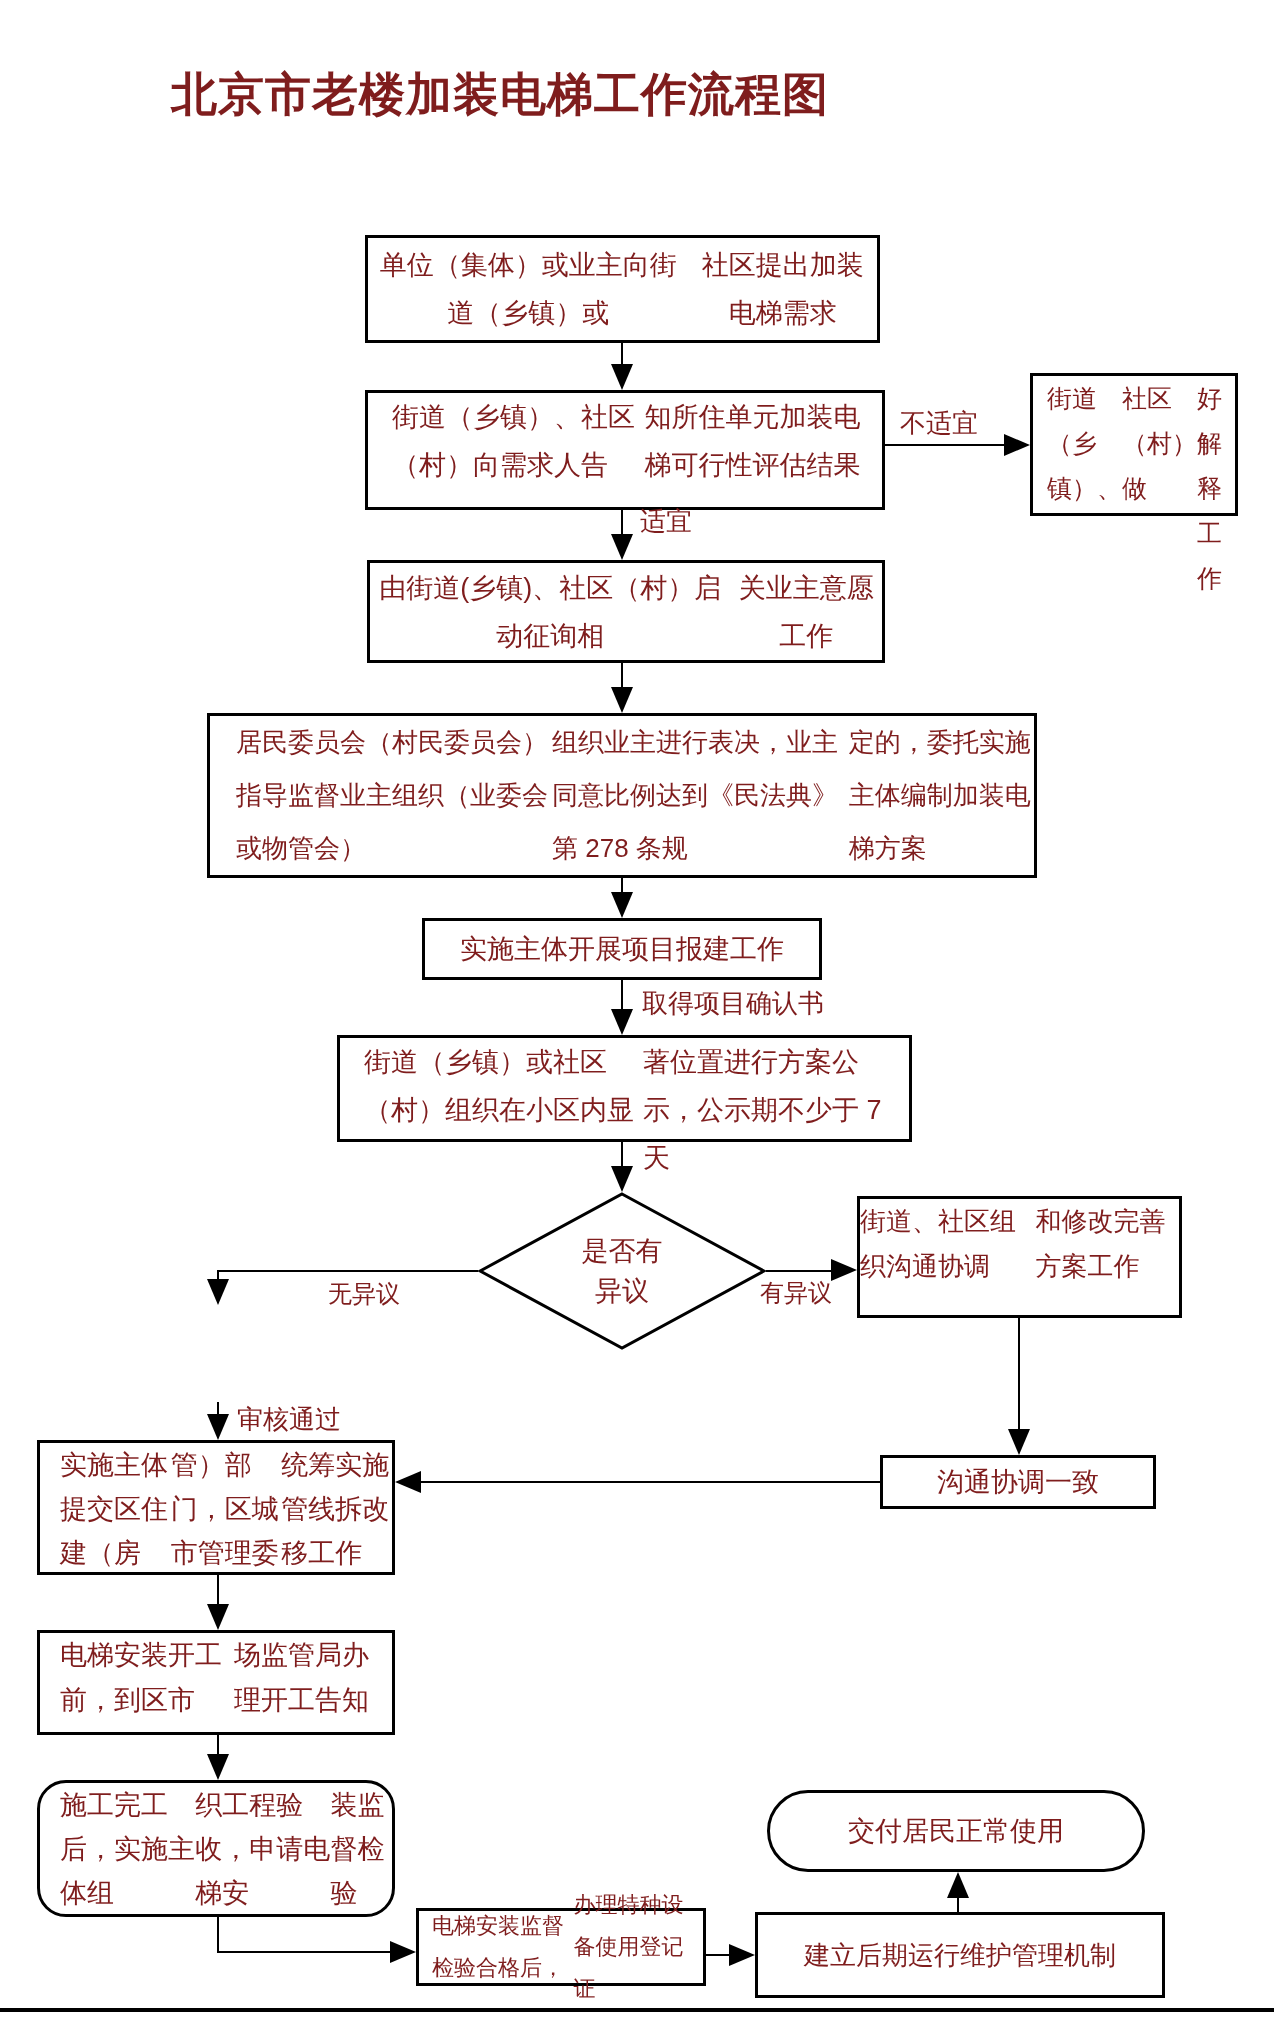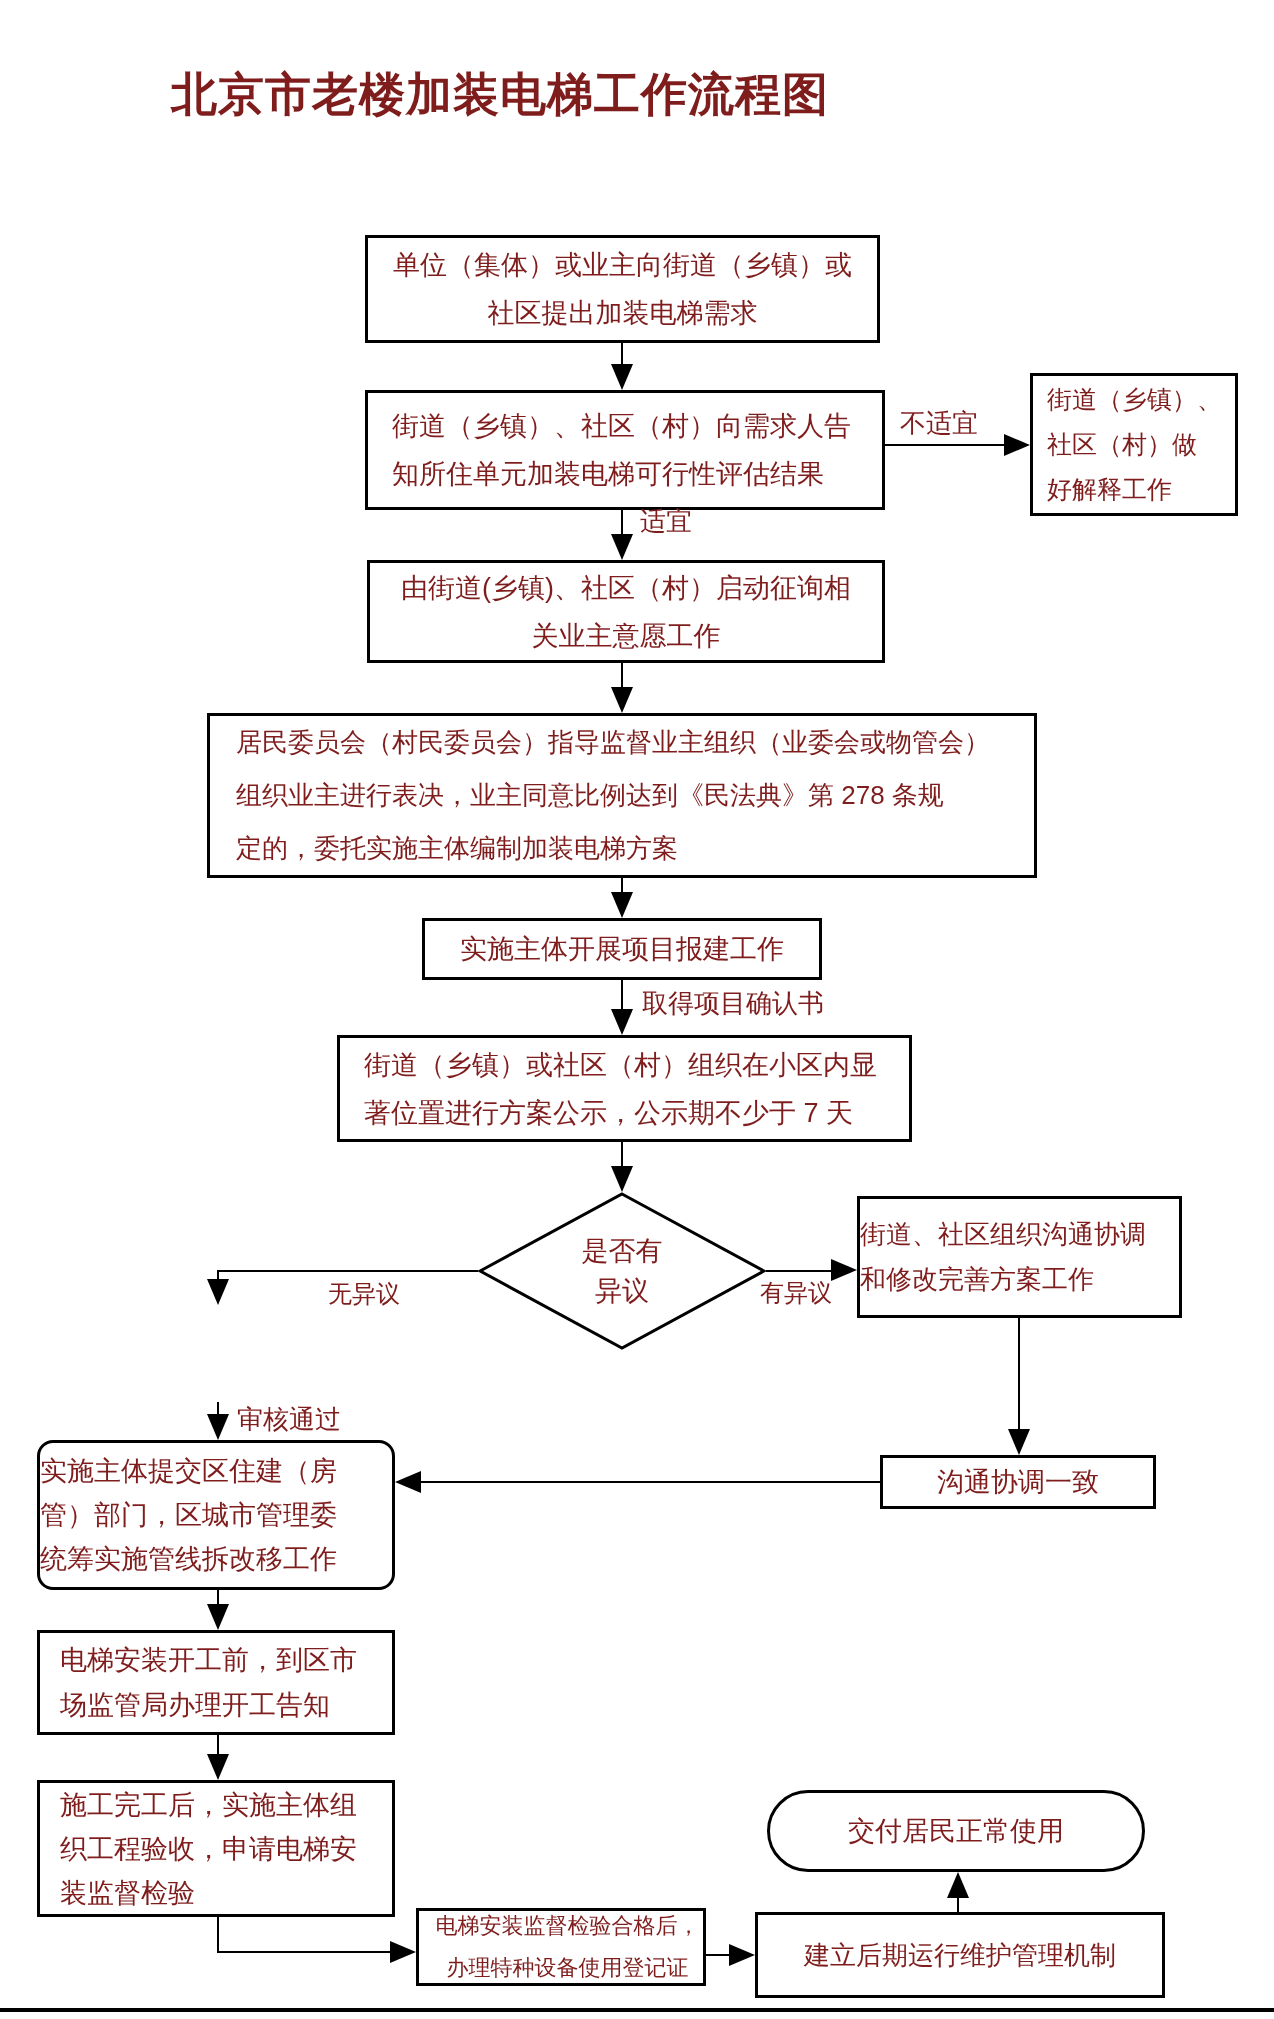--- a/index.html
+++ b/index.html
@@ -7,21 +7,21 @@
     position:relative;width:1274px;height:2019px;background:#ffffff;
     font-family:"Liberation Sans",sans-serif;color:#7f1d1d;overflow:hidden;
   }
   .flow-title{
     position:absolute;left:137px;top:64px;width:726px;text-align:center;
     font-size:46px;font-weight:bold;letter-spacing:1px;
     font-family:"Liberation Serif","DejaVu Serif",serif;
   }
   .box{
     position:absolute;border:3px solid #000;background:#fff;box-sizing:border-box;
-    display:flex;flex-direction:column;justify-content:center;
+    display:flex;flex-direction:row;justify-content:center;
     font-size:27px;line-height:48px;
   }
   .box.center{align-items:center;text-align:center;}
   .box.left{align-items:flex-start;text-align:left;}
   .stadium{border-radius:41px;}
   .lineh{position:absolute;height:2px;background:#000;}
   .linev{position:absolute;width:2px;background:#000;}
   .ah{position:absolute;width:0;height:0;}
   .ah.down{border-left:11px solid transparent;border-right:11px solid transparent;border-top:26px solid #000;}
   .ah.up{border-left:11px solid transparent;border-right:11px solid transparent;border-bottom:26px solid #000;}
@@ -144,32 +144,32 @@
   <div class="box left" style="left:857px;top:1196px;width:325px;height:122px;font-size:26px;line-height:45px;">
     <div>街道、社区组织沟通协调</div>
     <div>和修改完善方案工作</div>
   </div>
 
   <div class="box center" style="left:880px;top:1455px;width:276px;height:54px;">
     <div>沟通协调一致</div>
   </div>
 
 
-  <div class="box left" style="left:37px;top:1440px;width:358px;height:150px;line-height:44px;border-radius:16px;">
+  <div class="box left" style="left:37px;top:1440px;width:358px;height:135px;padding-left:20px;line-height:44px;">
     <div>实施主体提交区住建（房</div>
     <div>管）部门，区城市管理委</div>
     <div>统筹实施管线拆改移工作</div>
   </div>
 
   <div class="box left" style="left:37px;top:1630px;width:358px;height:105px;padding-left:20px;line-height:45px;">
     <div>电梯安装开工前，到区市</div>
     <div>场监管局办理开工告知</div>
   </div>
 
-  <div class="box left" style="left:37px;top:1780px;width:358px;height:137px;padding-left:20px;line-height:44px;">
+  <div class="box left" style="left:37px;top:1780px;width:358px;height:137px;padding-left:20px;line-height:44px;border-radius:29px;">
     <div>施工完工后，实施主体组</div>
     <div>织工程验收，申请电梯安</div>
     <div>装监督检验</div>
   </div>
 
   <div class="box left" style="left:416px;top:1908px;width:290px;height:78px;padding-left:13px;font-size:22px;line-height:42px;align-items:center;">
     <div>电梯安装监督检验合格后，</div>
     <div>办理特种设备使用登记证</div>
   </div>
 

